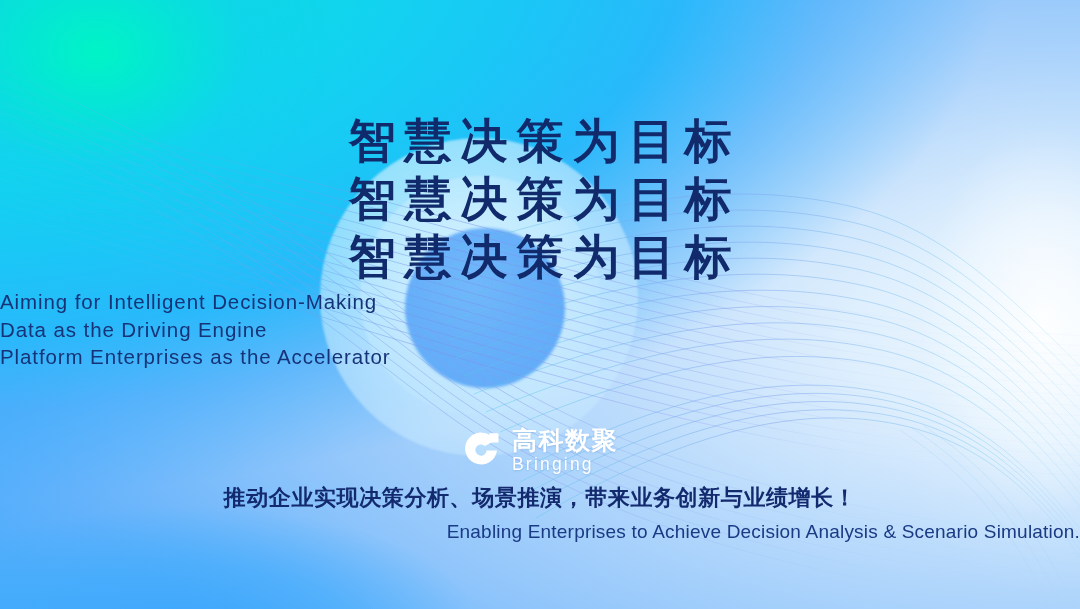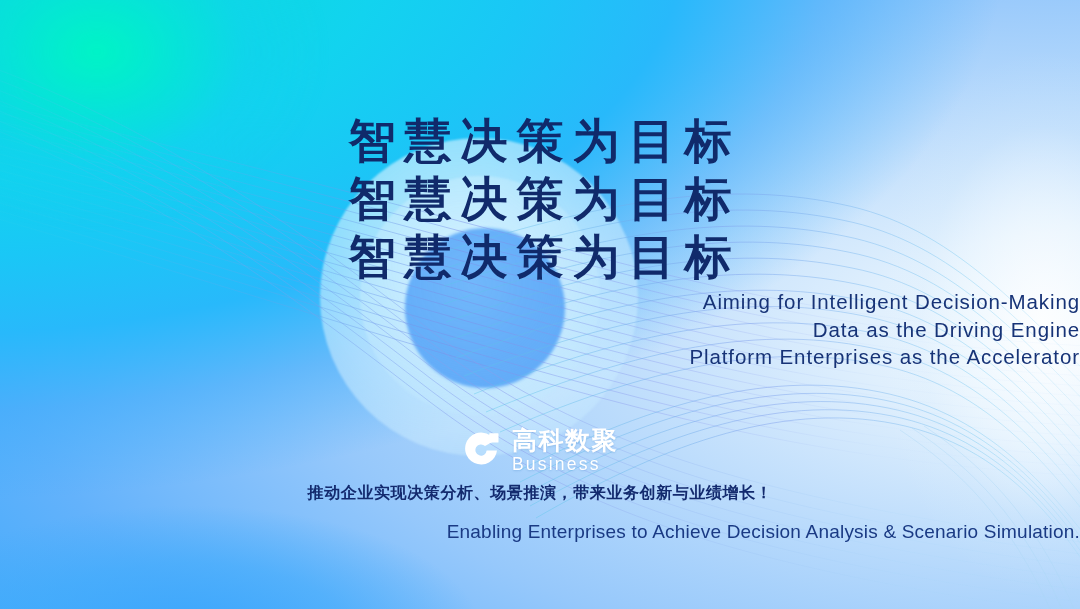--- a/index.html
+++ b/index.html
@@ -63,21 +63,21 @@
     font-weight:700;
     font-size:47px;
     line-height:58px;
     letter-spacing:9px;
     text-indent:9px;
     font-family:"DejaVu Sans","Liberation Sans",sans-serif;
   }
   .headline div{white-space:nowrap;}
 
   .subhead{
-    position:absolute;left:0;right:0;top:288px;text-align:right;
+    position:absolute;left:0;right:0;top:288px;text-align:left;
     color:#173377;
     font-size:20.5px;
     line-height:27.5px;
     letter-spacing:.9px;
     font-weight:400;
   }
   .subhead div{white-space:nowrap;}
 
   
   .logo{
@@ -94,21 +94,21 @@
     text-shadow:0 1px 2px rgba(40,110,180,.22);
   }
   .logo-en{
     color:#ffffff;font-size:17.5px;letter-spacing:2.2px;margin-top:3px;
     font-weight:400;
     text-shadow:0 1px 2px rgba(40,110,180,.22);
   }
 
   .tagline-cn{
     position:absolute;left:0;right:0;top:483px;text-align:center;
-    color:#132a6e;font-weight:700;font-size:16px;letter-spacing:.6px;
+    color:#132a6e;font-weight:700;font-size:22px;letter-spacing:.6px;
     font-family:Liberation Sans, sans-serif;
     white-space:nowrap;
   }
   .tagline-en{
     position:absolute;left:0;right:0;top:519px;text-align:center;
     color:#1a3a84;font-size:19px;line-height:26px;font-weight:400;
   }
   .tagline-en .l1{letter-spacing:.2px;white-space:nowrap;text-align:right;}
   .tagline-en .l2{letter-spacing:2.1px;white-space:nowrap;}
 </style>
@@ -226,21 +226,21 @@
 
     <div class="logo">
       <span class="logo-mark">
         <svg width="39" height="39" viewBox="0 0 39 39" aria-hidden="true">
           <path d="M33.0 9.6 A16.0 16.0 0 1 0 35.0 19.4 L24.6 19.4 A5.6 5.6 0 1 1 23.0 15.1 Z" fill="#ffffff"></path>
           <rect x="27.2" y="2.2" width="9.3" height="9.3" rx="0.6" fill="#ffffff"></rect>
         </svg>
       </span>
       <span class="logo-words">
         <span class="logo-cn">高科数聚</span>
-        <span class="logo-en">Business</span>
+        <span class="logo-en">Bringing</span>
       </span>
     </div>
 
     <div class="tagline-cn">推动企业实现决策分析、场景推演，带来业务创新与业绩增长！</div>
 
     <div class="tagline-en">
       <div class="l1">Enabling Enterprises to Achieve Decision Analysis &amp; Scenario Simulation.</div>
     </div>
 
   </div>

